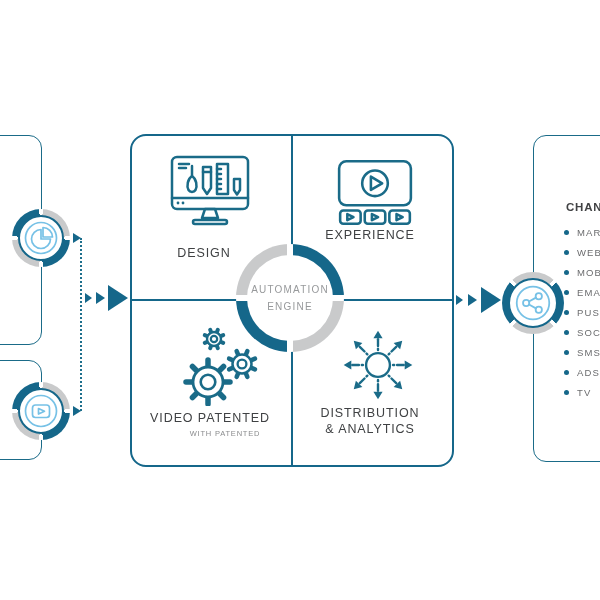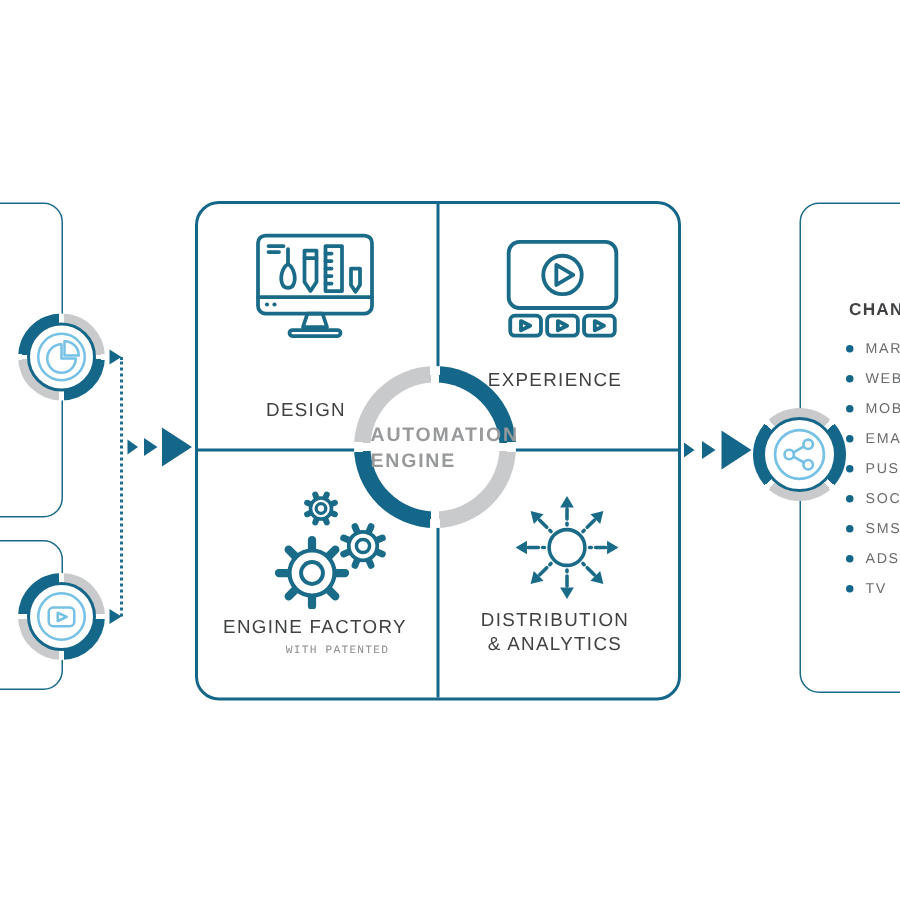--- a/index.html
+++ b/index.html
@@ -19,22 +19,22 @@
   .divider-h{position:absolute;top:163px;left:0;height:1.8px;width:100%;background:#15678a;}
   
   #hub-ring{
     position:absolute;left:236px;top:244px;width:108px;height:108px;border-radius:50%;
     background:conic-gradient(from 0deg,
       #fff 0 1%, #15678a 1% 24%, #fff 24% 26%, #c9cacb 26% 49%, #fff 49% 51%,
       #15678a 51% 74%, #fff 74% 76%, #c9cacb 76% 99%, #fff 99% 100%);
   }
   #hub-inner{
     position:absolute;left:11px;top:11px;width:86px;height:86px;border-radius:50%;background:#fff;
-    display:flex;flex-direction:column;align-items:flex-start;justify-content:center;
-    font-size:13px;letter-spacing:1.2px;color:#97999b;line-height:17px;text-align:center;font-weight:bold;
+    display:flex;flex-direction:column;align-items:center;justify-content:center;
+    font-size:10px;letter-spacing:1.2px;color:#97999b;line-height:17px;text-align:center;
   }
   
   .badge{position:absolute;border-radius:50%;}
   .badge.phase-a{background:conic-gradient(from 0deg,
       #fff 0 1%, #c9cacb 1% 24%, #fff 24% 26%, #15678a 26% 49%, #fff 49% 51%,
       #c9cacb 51% 74%, #fff 74% 76%, #15678a 76% 99%, #fff 99% 100%);}
   .badge.phase-b{background:conic-gradient(from 45deg,
       #fff 0 1%, #15678a 1% 24%, #fff 24% 26%, #c9cacb 26% 49%, #fff 49% 51%,
       #15678a 51% 74%, #fff 74% 76%, #c9cacb 76% 99%, #fff 99% 100%);}
   .badge-inner{
@@ -128,36 +128,36 @@
     <rect class="st" x="52" y="12" width="11" height="30"></rect>
     <line class="st" x1="52" y1="17" x2="56" y2="17"></line>
     <line class="st" x1="52" y1="22" x2="56" y2="22"></line>
     <line class="st" x1="52" y1="27" x2="56" y2="27"></line>
     <line class="st" x1="52" y1="32" x2="56" y2="32"></line>
     <line class="st" x1="52" y1="37" x2="56" y2="37"></line>
     <path class="st" d="M69 27 L69 38 L72 42.5 L75 38 L75 27 Z"></path>
     <polygon class="st" points="40,57 50,57 53,66 37,66"></polygon>
     <rect class="st" x="28" y="68" width="34" height="4" rx="2"></rect>
   </svg>
-  <div class="q-label" style="left:124px;top:245px;width:160px;margin-top:20px;">
+  <div class="q-label" style="left:124px;top:245px;width:160px;">
     <div>DESIGN</div>
   </div>
 
   <svg class="icon-svg" style="position:absolute;left:334px;top:158px;" width="82" height="68" viewBox="0 0 80 66">
     <rect class="st" x="5" y="3" width="70" height="43" rx="7"></rect>
     <circle class="st" cx="40" cy="24.5" r="12.5"></circle>
     <polygon class="st" points="36,18 47,24.5 36,31"></polygon>
     <rect class="st" x="6" y="51" width="20" height="13" rx="3"></rect>
     <polygon class="st" points="13,54.5 19,57.5 13,60.5"></polygon>
     <rect class="st" x="30" y="51" width="20" height="13" rx="3"></rect>
     <polygon class="st" points="37,54.5 43,57.5 37,60.5"></polygon>
     <rect class="st" x="54" y="51" width="20" height="13" rx="3"></rect>
     <polygon class="st" points="61,54.5 67,57.5 61,60.5"></polygon>
   </svg>
-  <div class="q-label" style="left:290px;top:245px;width:160px;">
+  <div class="q-label" style="left:290px;top:227px;width:160px;">
     <div>EXPERIENCE</div>
   </div>
 
   <div id="hub-ring">
     <div id="hub-inner">
       <div>AUTOMATION</div>
       <div>ENGINE</div>
     </div>
   </div>
 
@@ -202,23 +202,23 @@
         <line x1="30" y1="34" x2="30" y2="40" transform="rotate(180 30 56)"></line>
         <line x1="30" y1="34" x2="30" y2="40" transform="rotate(225 30 56)"></line>
         <line x1="30" y1="34" x2="30" y2="40" transform="rotate(270 30 56)"></line>
         <line x1="30" y1="34" x2="30" y2="40" transform="rotate(315 30 56)"></line>
       </g>
       <circle cx="30" cy="56" r="15" fill="#fff" stroke="#1a6b88" stroke-width="2.8"></circle>
       <circle cx="30" cy="56" r="7.3" fill="none" stroke="#1a6b88" stroke-width="2.6"></circle>
     </g>
   </svg>
   <div class="q-label" style="left:130px;top:410px;width:160px;">
-    <div>ENGINE FACTORY</div>
-  </div>
-  <div class="q-sub" style="left:130px;top:429px;width:190px;font-family:Liberation Mono, monospace;">
+    <div>VIDEO PATENTED</div>
+  </div>
+  <div class="q-sub" style="left:130px;top:429px;width:190px;">
     <div>WITH PATENTED</div>
   </div>
 
   <svg class="icon-svg" style="position:absolute;left:332px;top:324px;" width="92" height="82" viewBox="0 0 96 86">
     <circle class="st" cx="48" cy="43" r="12.5"></circle>
     <g>
       <g transform="rotate(0 48 43)">
         <polygon class="stf" points="48,7 43.2,15 52.8,15"></polygon>
         <line class="st" x1="48" y1="16" x2="48" y2="23"></line>
         <line class="st" x1="48" y1="26" x2="48" y2="29" stroke-dasharray="1.2 3"></line>

